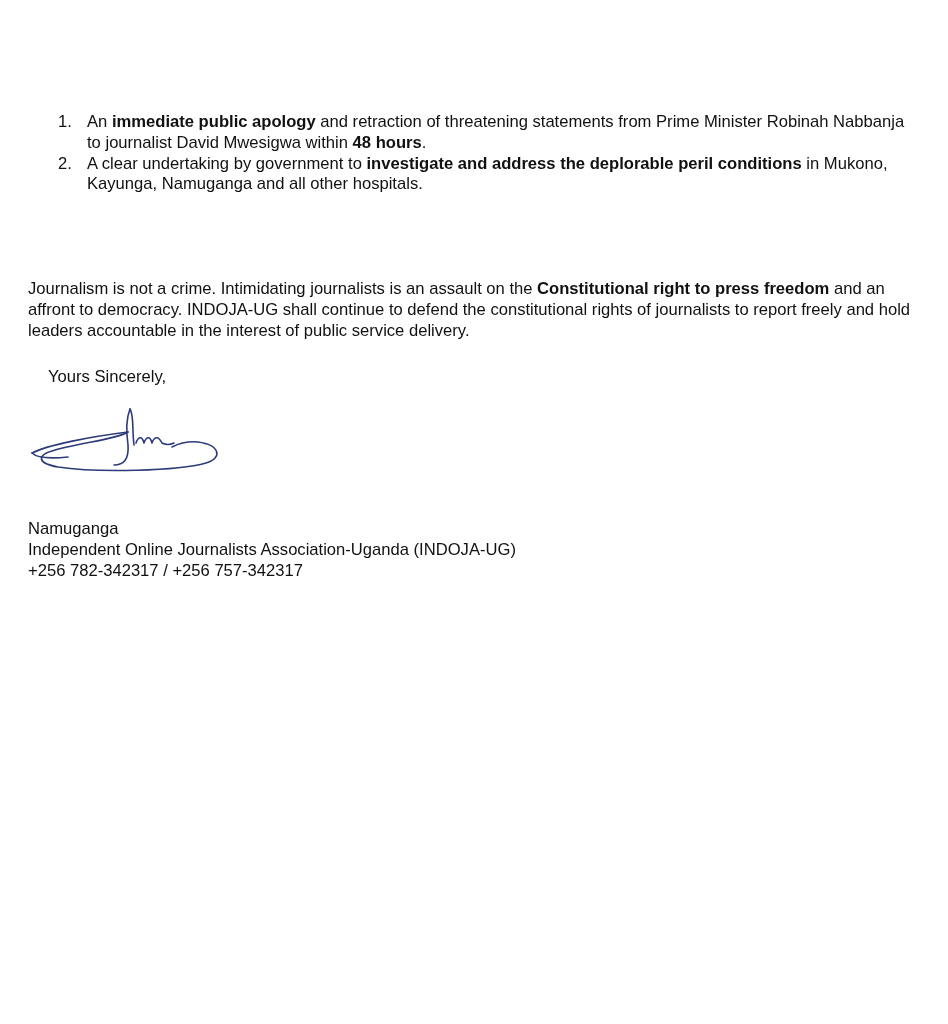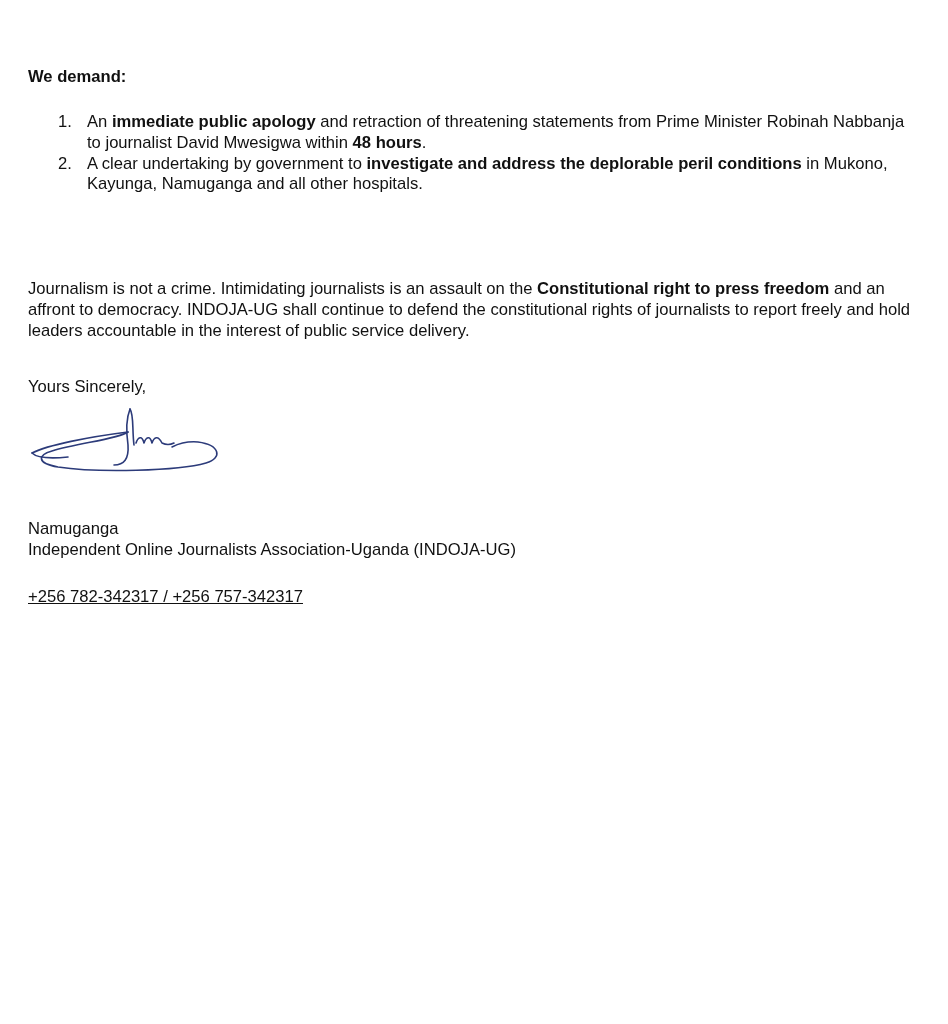--- a/index.html
+++ b/index.html
@@ -10,32 +10,31 @@
     }
     .page { position: relative; width: 948px; height: 1024px; }
     .p { position: absolute; left: 28px; width: 890px; margin: 0; }
     b { font-weight: bold; }
     .heading { top: 67px; font-weight: bold; }
     ol { position: absolute; left: 28px; top: 112px; width: 890px; margin: 0; padding: 0; list-style: none; }
     ol li { position: relative; padding-left: 59px; }
     ol li .num { position: absolute; left: 30px; top: 0; }
     .p1 { top: 216px; }
     .p2 { top: 279px; }
-    .closing { top: 377px; }
+    .closing { top: 367px; margin-left: 20px; }
     .sig { position: absolute; left: 28px; top: 405px; width: 200px; height: 75px; }
     .name { top: 497px; font-weight: bold; }
     .title { top: 519px; }
     .org { top: 540px; }
-    .phone { top: 587px; text-decoration: underline; }
+    .phone { top: 561px; }
   </style>
 </head>
 <body>
 
 <div class="page">
-  <p class="p heading">We demand:</p>
 
   <ol>
     <li>
       <span class="num">1.</span>
       <span><span>An </span><b>immediate public apology</b><span> and retraction of threatening statements from Prime Minister Robinah Nabbanja to journalist David Mwesigwa within </span><b>48 hours</b><span>.</span></span>
     </li>
     <li>
       <span class="num">2.</span>
       <span><span>A clear undertaking by government to </span><b>investigate and address the deplorable peril conditions</b><span> in Mukono, Kayunga, Namuganga and all other hospitals.</span></span>
     </li>

